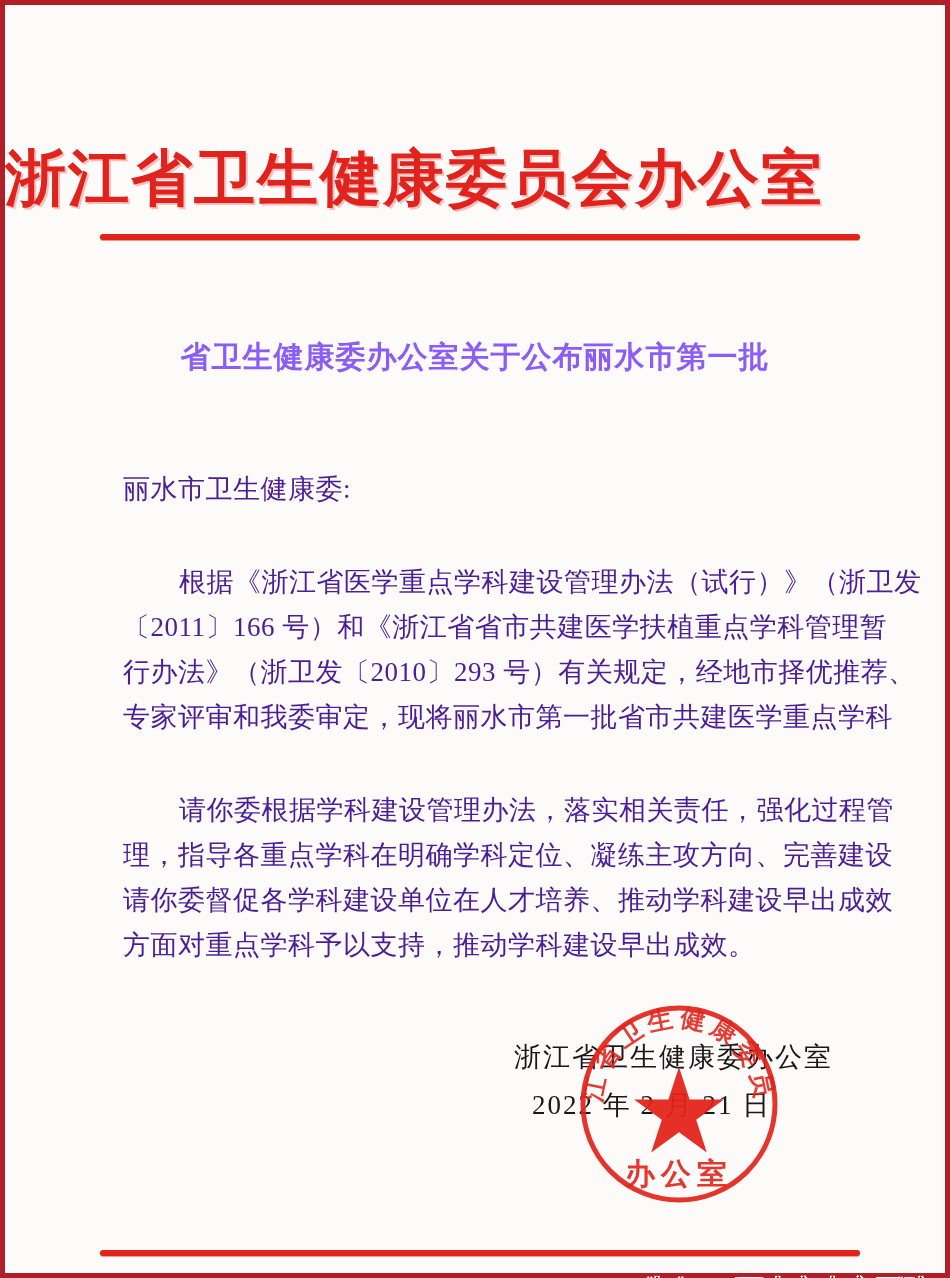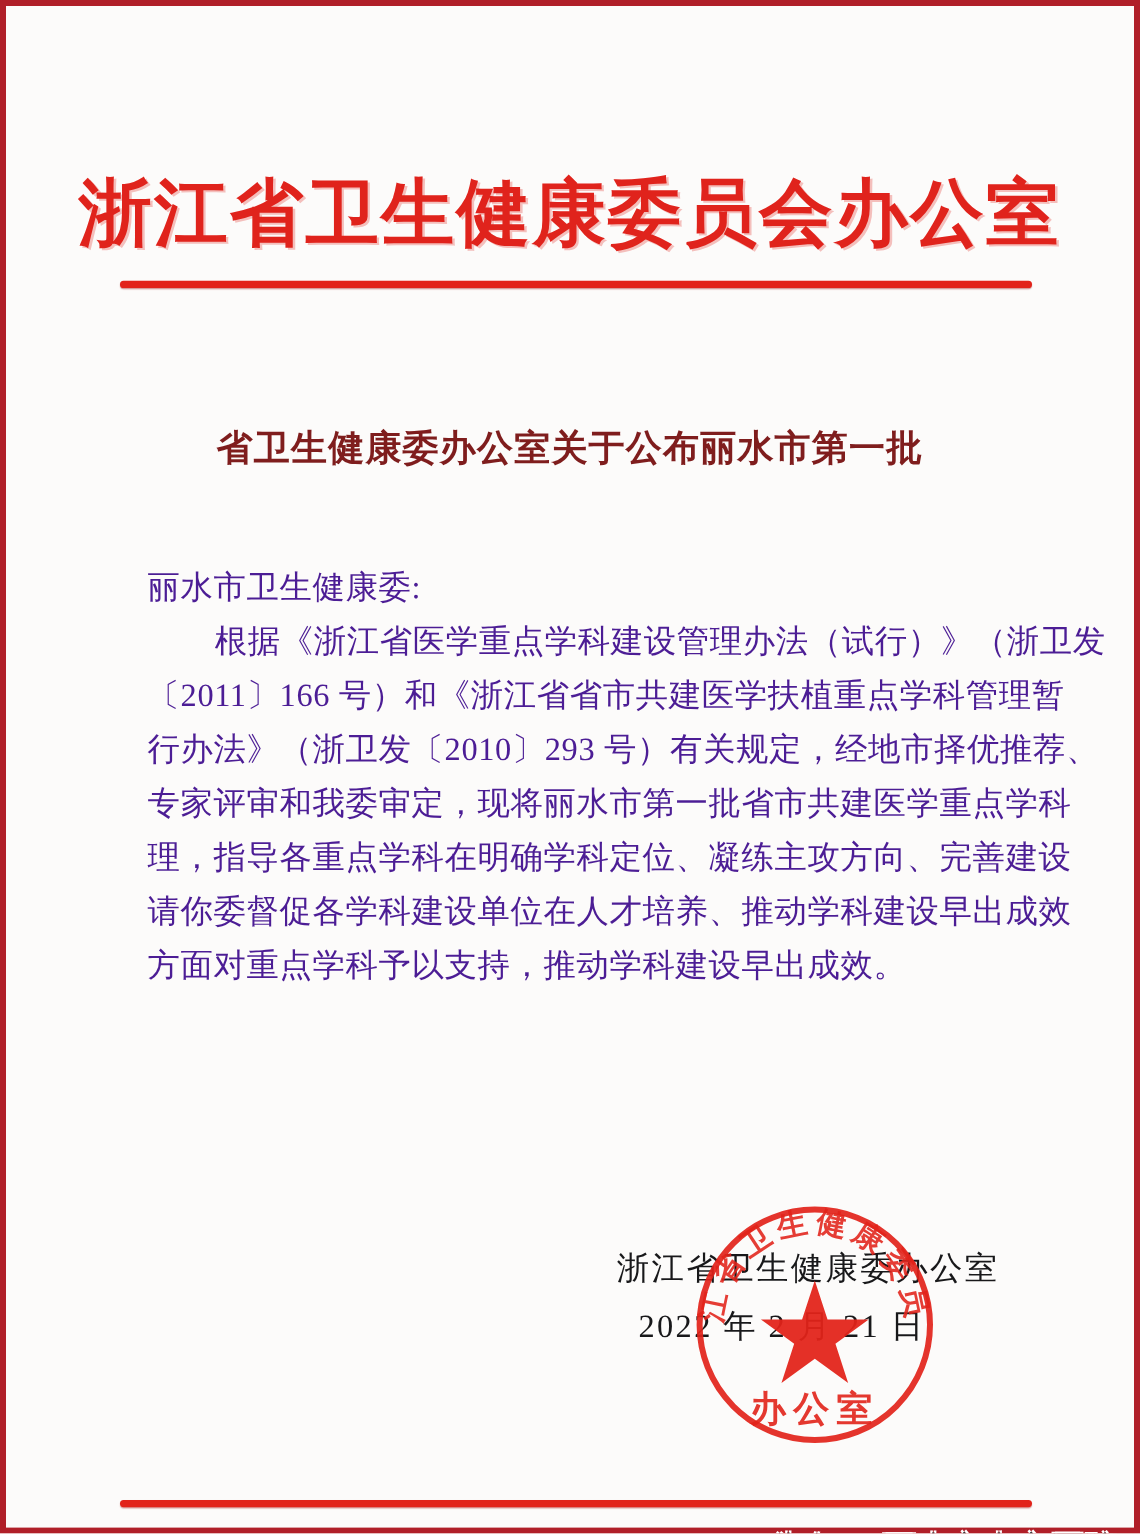--- a/index.html
+++ b/index.html
@@ -24,21 +24,20 @@
     background: #fcfbfa;
     box-sizing: border-box;
     overflow: hidden;
   }
   
   .letterhead {
     position: absolute;
     left: 0;
     right: 0;
     top: 138px;
-    text-align: center;
   }
   .letterhead-title {
     display: inline-block;
     color: #e0231c;
     font-family: "DejaVu Serif", "Liberation Serif", serif;
     font-weight: bold;
     font-size: 61px;
     line-height: 1.15;
     letter-spacing: 2px;
     white-space: nowrap;
@@ -54,47 +53,46 @@
     border-radius: 3px;
     box-shadow: 0 1px 1px rgba(160,20,15,0.45);
   }
   
   .doc-title {
     position: absolute;
     left: 110px;
     right: 110px;
     top: 328px;
     text-align: center;
-    color: #7f1d1d;
+    color: #8b5cf6;
     font-family: "DejaVu Serif", "Liberation Serif", serif;
     font-weight: bold;
     font-size: 30px;
     line-height: 48px;
     letter-spacing: 1px;
-    margin-top: 17px;
   }
   .doc-title-line { display: block; white-space: nowrap; }
   
   .body-block {
     position: absolute;
     left: 118px;
     top: 462px;
     width: 722px;
     color: #4c1d95;
     font-family: "Liberation Serif", "DejaVu Serif", serif;
     font-size: 27px;
     line-height: 45px;
     letter-spacing: 0.5px;
   }
   .body-line {
     display: block;
     white-space: nowrap;
     height: 45px;
   }
-  .body-line.indent { padding-left: 56px; }
+  .body-line.indent { padding-left: 56px; margin-top: 48px; }
   
   .sign-block {
     position: absolute;
     right: 112px;
     top: 1028px;
     text-align: left;
     color: #18181a;
     font-family: "Liberation Serif", "DejaVu Serif", serif;
     font-size: 27px;
     line-height: 48px;
@@ -156,20 +154,21 @@
     <div class="doc-title">
       <span class="doc-title-line">省卫生健康委办公室关于公布丽水市第一批</span>
     </div>
 
     <div class="body-block">
       <span class="body-line">丽水市卫生健康委:</span>
       <span class="body-line indent">根据《浙江省医学重点学科建设管理办法（试行）》（浙卫发</span>
       <span class="body-line">〔2011〕166 号）和《浙江省省市共建医学扶植重点学科管理暂</span>
       <span class="body-line">行办法》（浙卫发〔2010〕293 号）有关规定，经地市择优推荐、</span>
       <span class="body-line">专家评审和我委审定，现将丽水市第一批省市共建医学重点学科</span>
+      <span class="body-line indent">请你委根据学科建设管理办法，落实相关责任，强化过程管</span>
       <span class="body-line">理，指导各重点学科在明确学科定位、凝练主攻方向、完善建设</span>
       <span class="body-line">请你委督促各学科建设单位在人才培养、推动学科建设早出成效</span>
       <span class="body-line">方面对重点学科予以支持，推动学科建设早出成效。</span>
     </div>
 
     <div class="sign-block">
       <span class="sign-line">浙江省卫生健康委办公室</span>
       <span class="sign-line sign-date">2022 年 2 月 21 日</span>
     </div>
 

